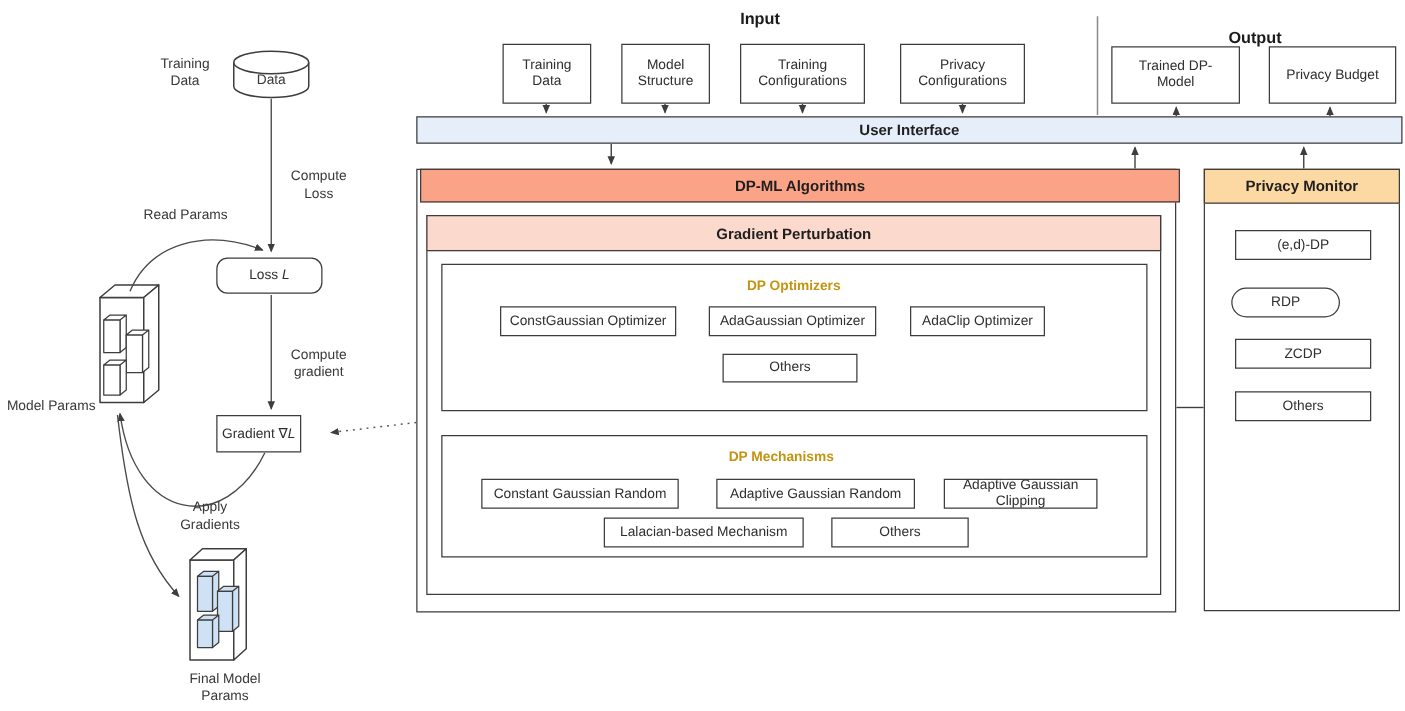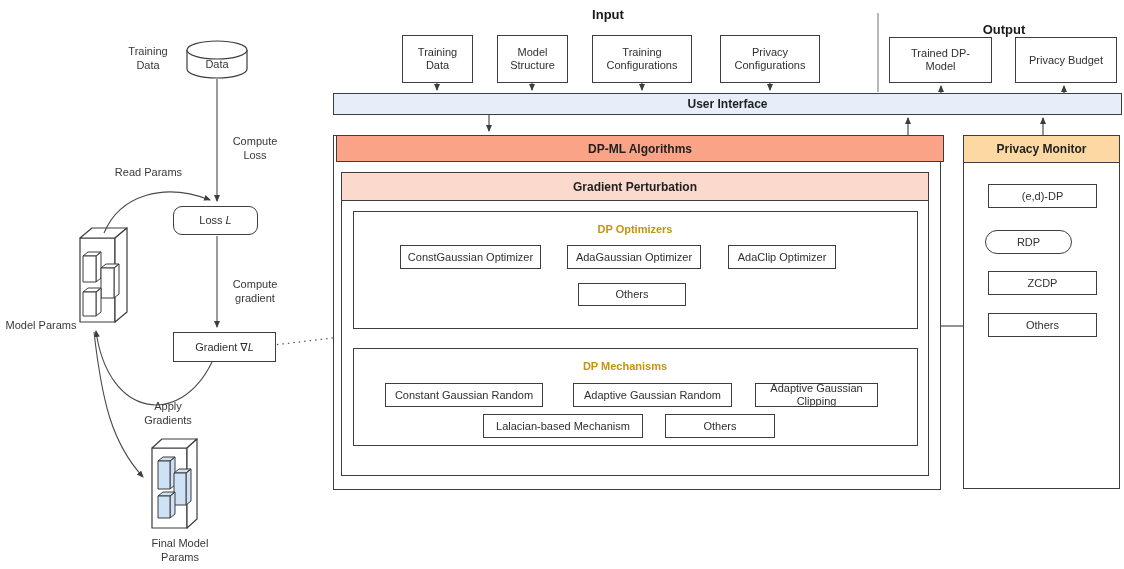--- a/index.html
+++ b/index.html
@@ -103,21 +103,21 @@
   <div class="lbl" style="left:111px;top:165px;width:75px;">Read Params</div>
 
   <div class="box node-round" style="left:173px;top:206px;width:85px;height:29px;">
     <span>Loss</span>
     <span class="sym">L</span>
   </div>
 
   <div class="lbl" style="left:222px;top:277px;width:66px;">Compute gradient</div>
   <div class="lbl" style="left:2px;top:318px;width:78px;">Model Params</div>
 
-  <div class="box" style="left:173px;top:332px;width:103px;height:30px;">
+  <div class="box" style="left:173px;top:332px;width:68px;height:30px;">
     <span>Gradient</span>
     <span class="sym">∇L</span>
   </div>
 
   <div class="lbl" style="left:138px;top:399px;width:60px;">Apply Gradients</div>
   <div class="lbl" style="left:140px;top:536px;width:80px;">Final Model Params</div>
 
   <div class="sec-title" style="left:540px;top:7px;width:136px;">Input</div>
   <div class="box" style="left:402px;top:35px;width:71px;height:48px;padding:0 8px;">Training Data</div>
   <div class="box" style="left:497px;top:35px;width:71px;height:48px;padding:0 4px;">Model Structure</div>

